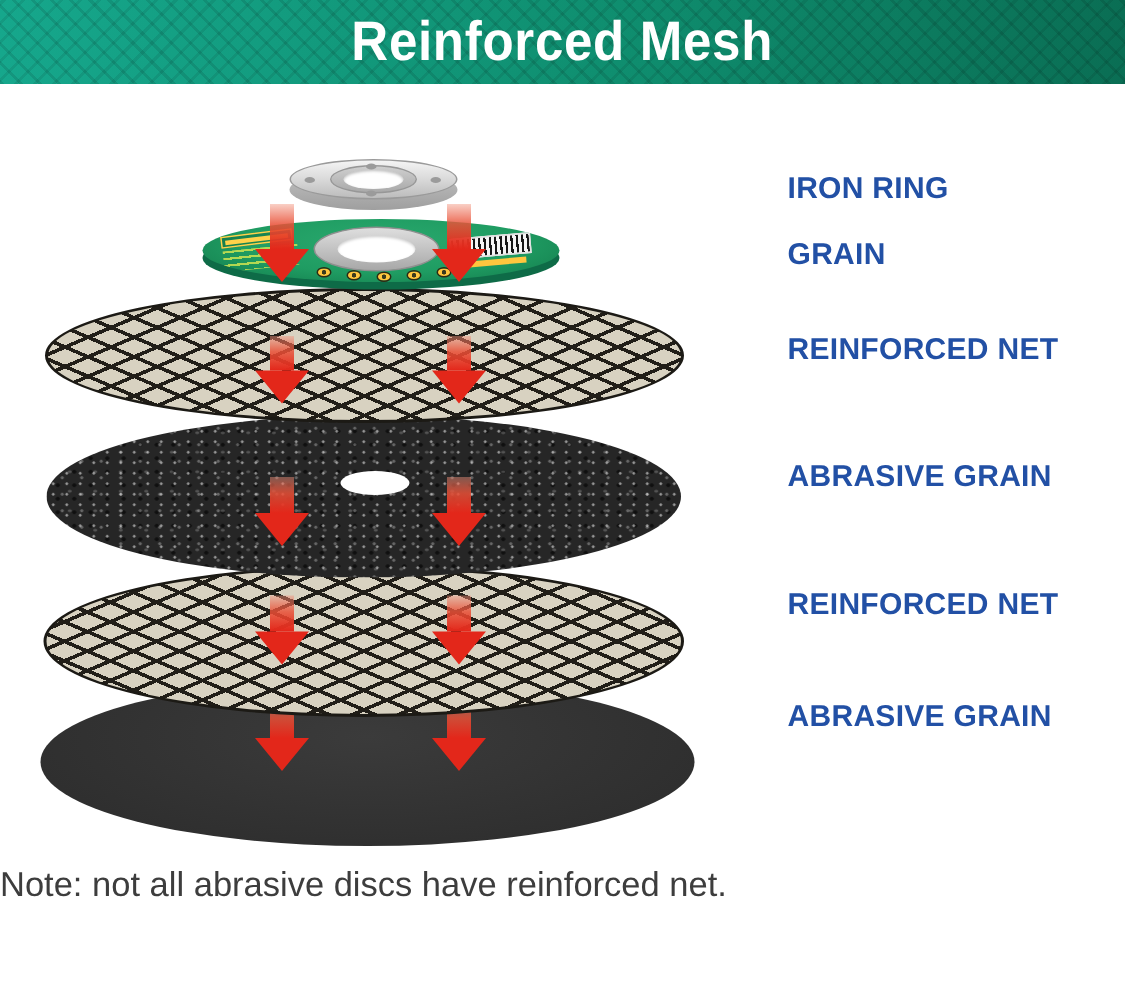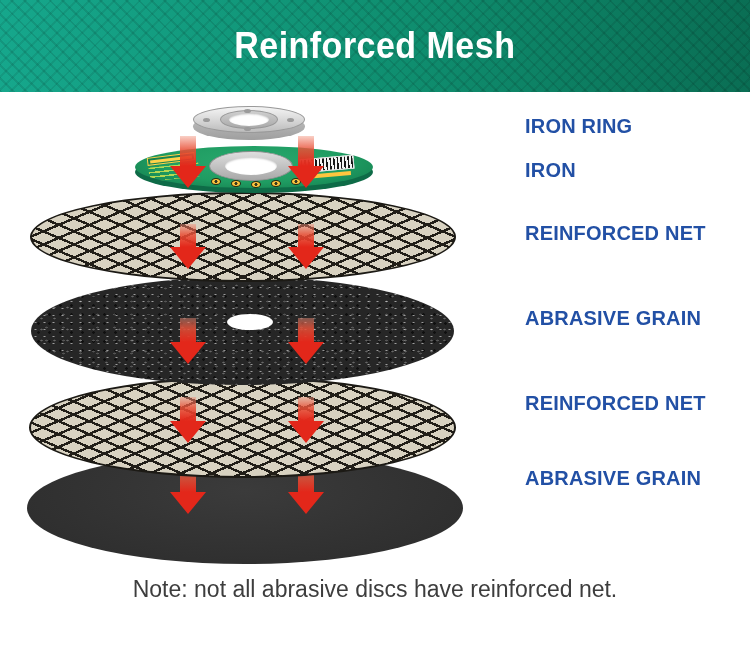--- a/index.html
+++ b/index.html
@@ -15,21 +15,21 @@
     --grain-solid:#323232;
     --label-green:#1f9c62;
     --label-green-dark:#0e6b47;
   }
   *{margin:0;padding:0;box-sizing:border-box;}
   body{font-family:"Liberation Sans","DejaVu Sans",sans-serif;background:#ffffff;}
   .page{position:relative;width:750px;height:657px;background:#ffffff;overflow:hidden;}
 
   
   .header{
-    position:absolute;left:0;top:0;width:750px;height:92px;
+    position:absolute;left:0;top:0;width:750px;height:56px;
     background-image:
       repeating-linear-gradient(45deg, rgba(0,0,0,0.10) 0 2px, transparent 2px 9px),
       repeating-linear-gradient(-45deg, rgba(0,0,0,0.08) 0 2px, transparent 2px 9px),
       linear-gradient(90deg, var(--header-left) 0%, var(--header-mid) 55%, var(--header-right) 100%);
     display:flex;align-items:center;justify-content:center;
   }
   .header h1{
     color:#ffffff;font-size:37px;font-weight:700;letter-spacing:0.5px;
     transform:scaleX(0.92);transform-origin:center;
   }
@@ -112,21 +112,21 @@
     border-top:22px solid var(--arrow-red);}
 
   
   .layer-label{
     position:absolute;left:525px;color:var(--label-blue);
     font-size:20px;font-weight:700;letter-spacing:0.2px;white-space:nowrap;
   }
 
   
   .note{
-    position:absolute;left:0;top:576px;width:750px;text-align:center;
+    position:absolute;left:0;top:576px;width:750px;text-align:left;
     color:var(--note-color);font-size:23px;
   }
 </style>
 </head>
 <body>
 
 <div class="page">
 
   <div class="header">
     <h1>Reinforced Mesh</h1>
@@ -214,21 +214,21 @@
     <div class="arrow" style="left:170px;top:468px;z-index:36;">
       <div class="stem" style="height:24px;"></div>
         <div class="head"></div>
     </div>
     <div class="arrow" style="left:288px;top:468px;z-index:36;">
       <div class="stem" style="height:24px;"></div>
         <div class="head"></div>
     </div>
 
     <div class="layer-label" style="top:115px;">IRON RING</div>
-    <div class="layer-label" style="top:159px;">IRON</div>
+    <div class="layer-label" style="top:159px;">GRAIN</div>
     <div class="layer-label" style="top:222px;">REINFORCED NET</div>
     <div class="layer-label" style="top:307px;">ABRASIVE GRAIN</div>
     <div class="layer-label" style="top:392px;">REINFORCED NET</div>
     <div class="layer-label" style="top:467px;">ABRASIVE GRAIN</div>
   </div>
 
   <div class="note">Note: not all abrasive discs have reinforced net.</div>
 
 </div>
 

